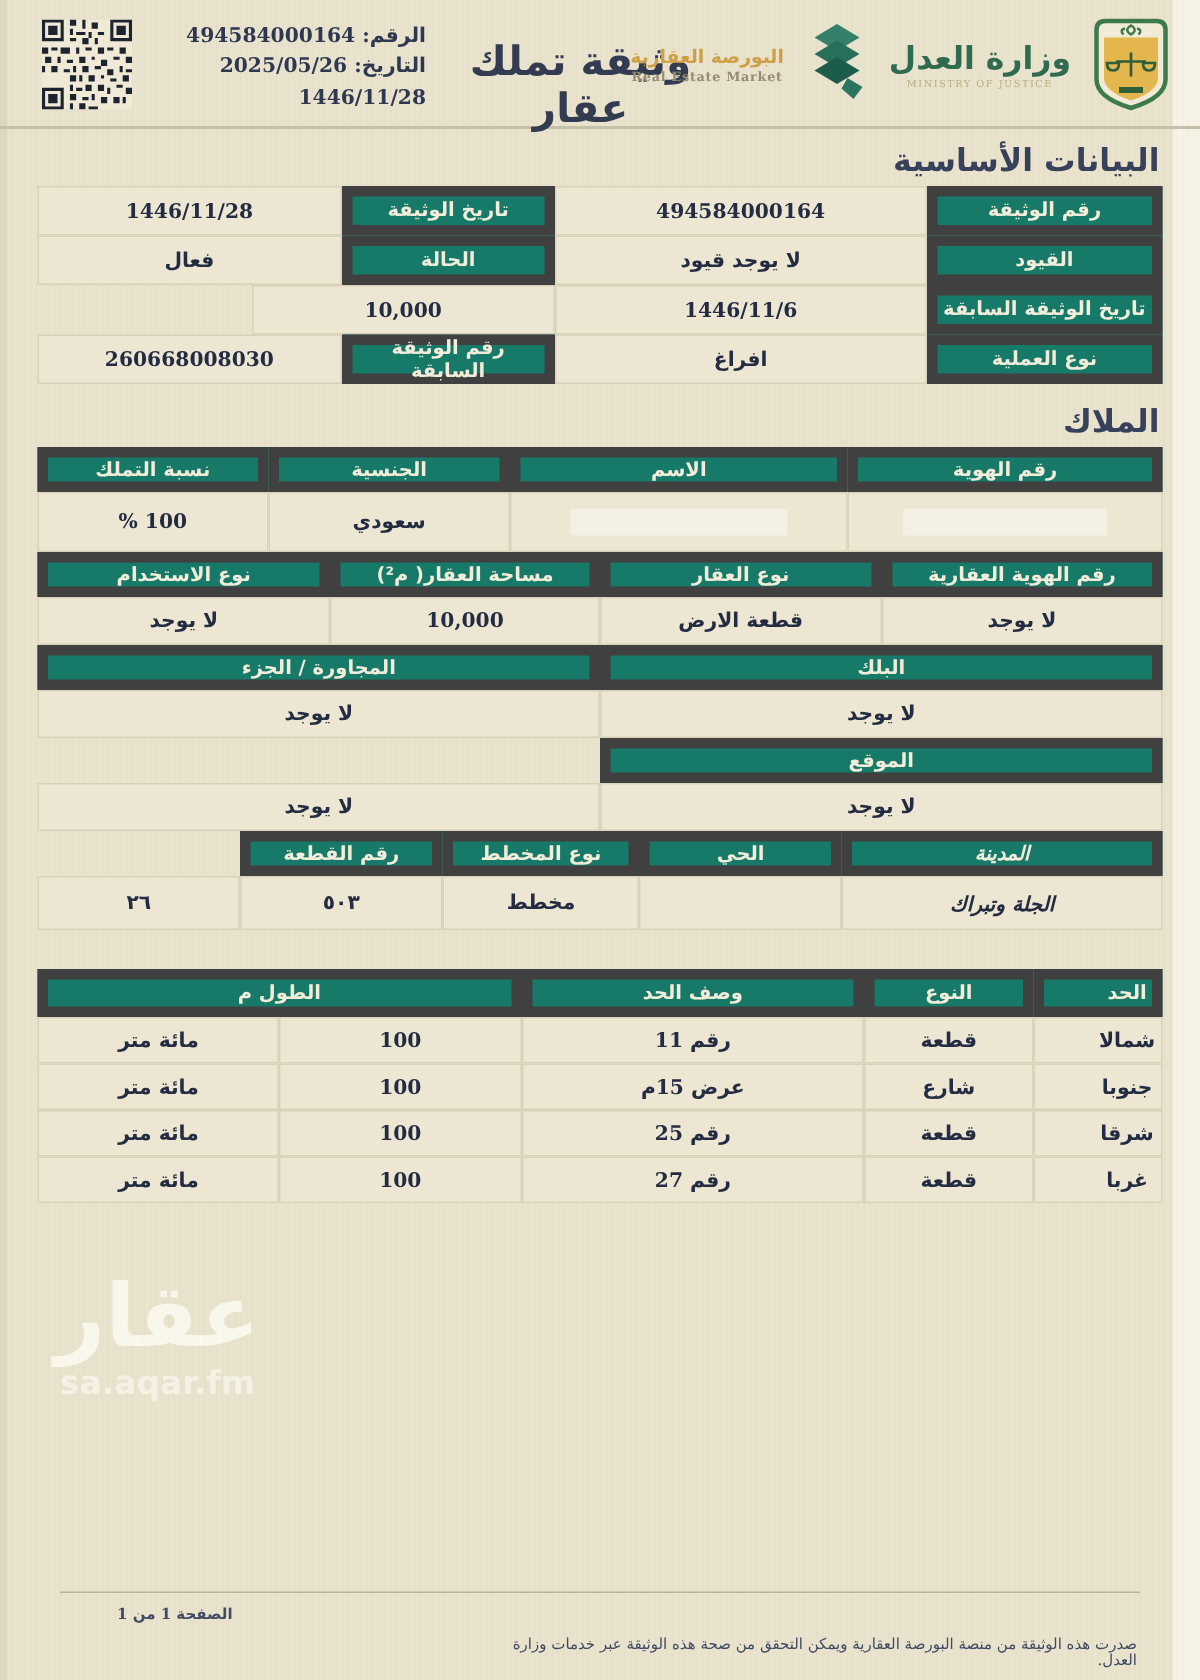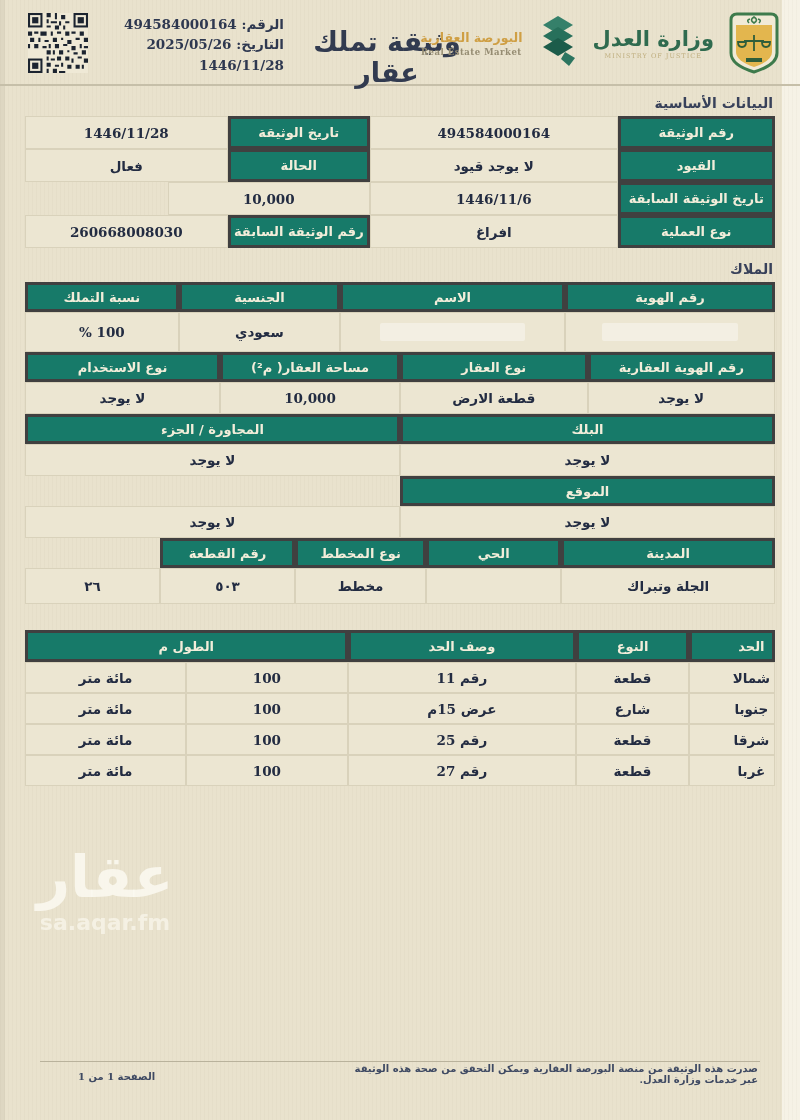--- a/index.html
+++ b/index.html
@@ -24,47 +24,47 @@
          align-items:center;gap:12px;}
   .emblem svg{display:block;}
   .moj{ text-align:center; }
   .moj .cal{font-size:21px;font-weight:bold;color:#2f6b4f;font-family:"DejaVu Sans",sans-serif;}
   .moj .sub{font-size:6.5px;color:#bfae7e;letter-spacing:1px;margin-top:1px;}
   .market{text-align:center;}
   .market .ar{font-size:12.5px;font-weight:bold;color:#cf9f44;font-family:"DejaVu Sans",sans-serif;}
   .market .en{font-size:8.5px;color:#958c72;font-weight:bold;letter-spacing:.5px;margin-top:2px;}
   
   .content{padding:0 25px;direction:rtl;}
-  .sec-h{font-size:14px;font-weight:bold;color:#38415a;margin:9px 2px 5px;text-align:right;
+  .sec-h{font-size:21px;font-weight:bold;color:#38415a;margin:9px 2px 5px;text-align:right;
          font-family:"DejaVu Sans",sans-serif;}
   .tbl{width:100%;direction:rtl;}
   .row{display:flex;width:100%;}
   .cell{box-sizing:border-box;display:flex;align-items:center;justify-content:center;
         text-align:center;}
   .gc{background:#177a69;color:#f2edda;font-weight:bold;font-size:13px;
-      border:3px solid #404040;font-family:"DejaVu Sans",sans-serif;}
+      border:7px solid #404040;font-family:"DejaVu Sans",sans-serif;}
   .vc{background:#ece6d2;color:#232c42;font-weight:bold;font-size:13.5px;
       border:1px solid #d9d2bb;}
   .h33{height:33px;} .h30{height:30px;} .h32{height:32px;} .h36{height:36px;}
   .h40{height:40px;} .h31{height:31px;}
   .w21{width:21%;} .w33{width:33%;} .w19{width:19%;} .w27{width:27%;}
   .w28{width:28%;} .w30{width:30%;} .w215{width:21.5%;} .w205{width:20.5%;}
   .w25{width:25%;} .w24{width:24%;} .w26{width:26%;} .w50{width:50%;}
-  .w285{width:28.5%;} .w18{width:18%;} .w175{width:17.5%;}
+  .w285{width:28.5%;font-style:italic;} .w18{width:18%;} .w175{width:17.5%;}
   .w115{width:11.5%;padding-left:39px;} .w15{width:15%;} .w305{width:30.5%;} .w43{width:43%;}
   .smudge{width:65%;height:18px;background:rgba(255,255,255,0.38);border-radius:2px;}
   
   .wm{position:absolute;left:30px;top:848px;width:150px;text-align:center;direction:rtl;
       color:rgba(253,251,244,0.8);font-family:"DejaVu Sans",sans-serif;}
   .wm .big{font-size:58px;font-weight:bold;line-height:1;}
   .wm .dom{font-size:22px;font-weight:bold;color:rgba(253,251,244,0.6);margin-top:4px;direction:ltr;}
   
   .foot-line{position:absolute;left:40px;right:40px;top:1061px;border-top:1.5px solid #b9b29c;}
-  .foot-note{position:absolute;right:42px;top:1063px;width:420px;text-align:right;direction:rtl;
-             font-size:10px;color:#3f4a63;font-weight:bold;}
+  .foot-note{position:absolute;right:42px;top:1091px;width:420px;text-align:right;direction:rtl;
+             font-size:10px;color:#3f4a63;font-weight:normal;}
   .foot-page{position:absolute;left:78px;top:1071px;font-size:10px;color:#3f4a63;
              font-weight:bold;direction:rtl;}
 </style>
 </head>
 <body>
 
 <div class="page">
 
   <div class="hdr">
     <svg class="qr" viewBox="0 0 29 29">

